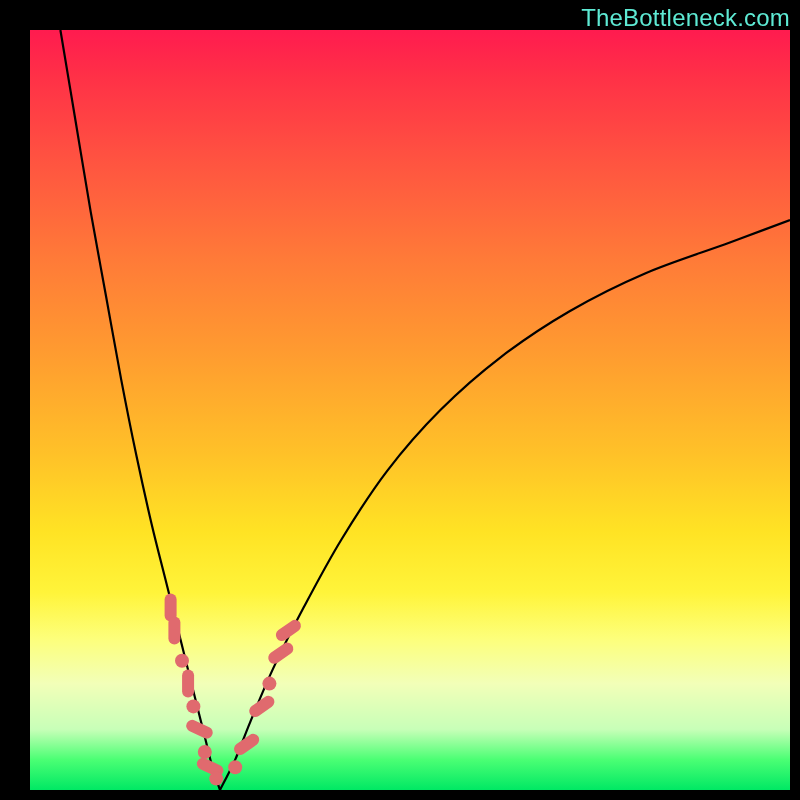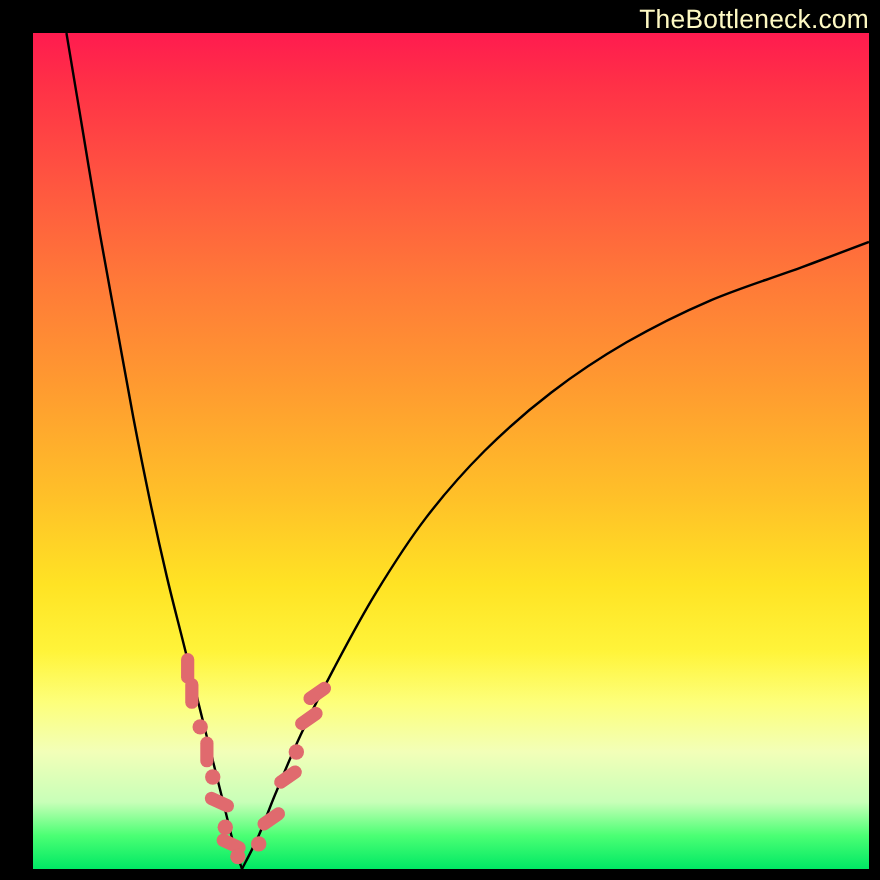--- a/index.html
+++ b/index.html
@@ -36,21 +36,21 @@
       #f2ffb8 86%,
       #c8ffb8 92%,
       #4bff74 96%,
       #00e864 100%
     );
   }
   .watermark {
     position: absolute;
     top: 4px;
     right: 10px;
-    color: #fef9c3;
+    color: #5eead4;
     font-size: 24px;
     font-weight: 500;
     letter-spacing: 0.2px;
     user-select: none;
   }
   svg.curves {
     position: absolute;
     left: 0;
     top: 0;
     width: 760px;

